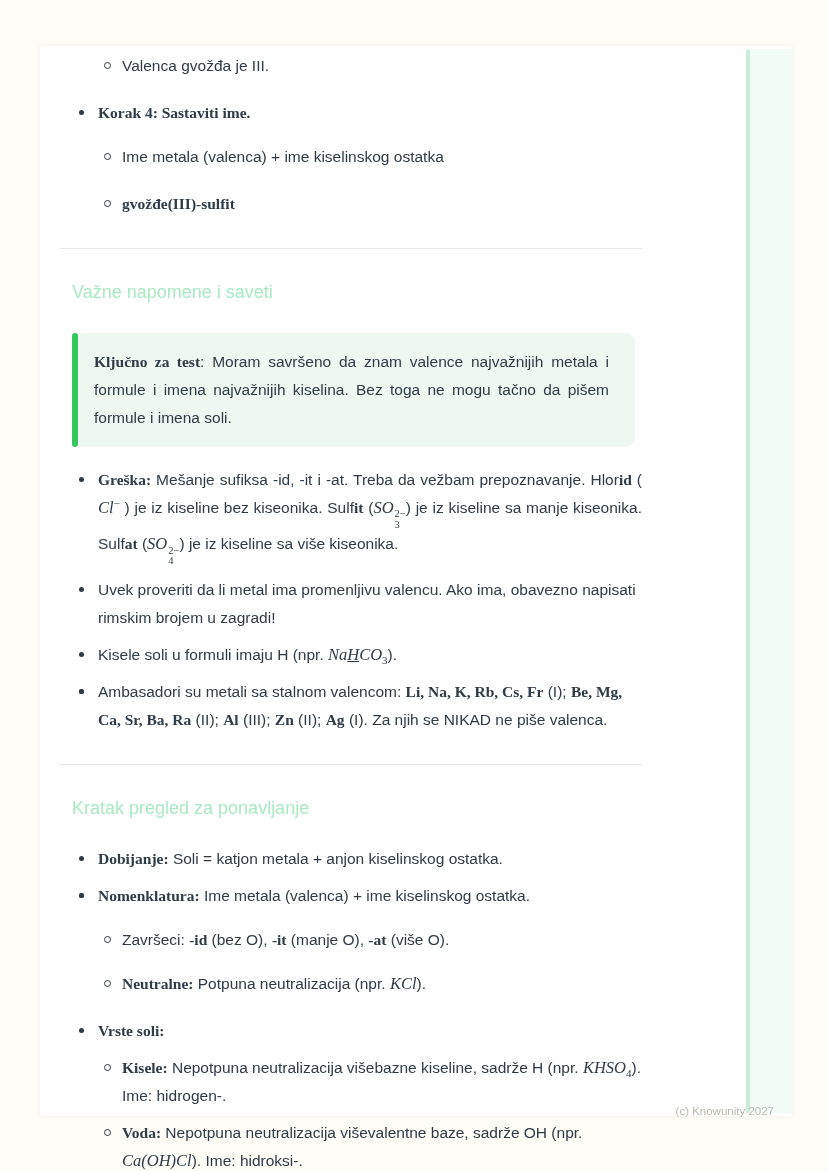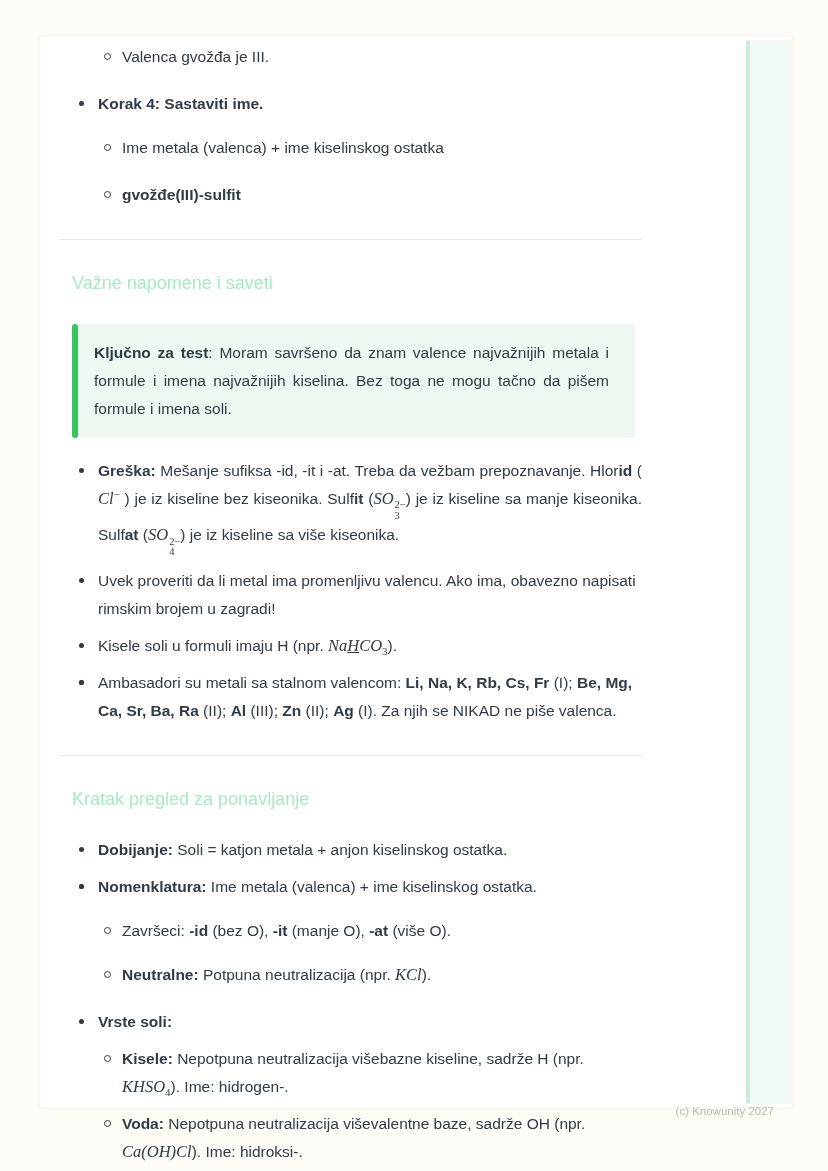--- a/index.html
+++ b/index.html
@@ -3,21 +3,21 @@
 <meta charset="utf-8">
 <style>
   html,body{margin:0;padding:0;}
   body{
     width:828px;height:1171px;position:relative;overflow:hidden;
     background:var(--page-bg,#fdfcf7);
     font-family:"Liberation Sans",sans-serif;
     -webkit-font-smoothing:antialiased;
   }
   .page-card{
-    position:absolute;left:40px;top:37px;width:752px;height:1070px;
+    position:absolute;left:40px;top:46px;width:752px;height:1070px;
     background:var(--card-bg,#ffffff);
     border-radius:3px;
     box-shadow:0 0 5px rgba(90,90,70,0.07);
   }
   .scroll-tint{
     position:absolute;left:710px;top:3px;width:42px;height:1064px;
     background:rgba(210,240,224,0.28);
     pointer-events:none;
   }
   .scroll-line{
@@ -32,40 +32,40 @@
   }
   .content h2{
     font-size:18px;line-height:30px;font-weight:normal;
     color:var(--heading-green,#a9e9c3);
     margin:28px 0 22px 12px;
   }
   .hr{height:1px;background:var(--divider,#e7e7e4);margin-top:30px;}
   .callout{
     position:relative;margin:26px 0 0 12px;width:563px;
     background:var(--callout-bg,#eef8f1);
-    border-radius:0;
+    border-radius:9px;
   }
   .callout-bar{
     position:absolute;left:0;top:0;bottom:0;width:6px;
     background:var(--callout-accent,#35c75f);
     border-radius:4px;
   }
   .callout p{margin:0;padding:15px 26px 15px 22px;text-align:justify;}
   .list{margin:0;}
   .li{position:relative;margin-top:9px;}
   .li.just .txt{text-align:justify;display:block;}
   .l1{padding-left:38px;}
   .l2{padding-left:62px;}
   .g-lg{margin-top:19px;}
   .g-none{margin-top:16px;}
   .doc > .list:first-child > .li:first-child{margin-top:0;}
   .marker{position:absolute;top:11px;display:inline-block;}
   .l1 > .marker{left:19px;width:5px;height:5px;border-radius:50%;background:var(--text,#2f3b47);}
   .l2 > .marker{left:44px;width:5px;height:5px;border-radius:50%;background:transparent;border:1.5px solid var(--text,#2f3b47);top:10px;}
-  .b{font-weight:bold;}
+  .b{font-weight:bold;font-family:Liberation Serif, serif;}
   .u{text-decoration:underline;}
   .math{font-family:"Liberation Serif",serif;font-style:italic;font-size:16.5px;}
   .math sub{font-size:11px;font-style:normal;line-height:0;}
   .math sup{font-size:11px;font-style:normal;line-height:0;}
   .scripts{
     display:inline-flex;flex-direction:column;align-items:flex-start;
     vertical-align:-0.42em;font-size:10.5px;line-height:10.5px;
     font-style:normal;margin-left:1px;
   }
   .footer{

